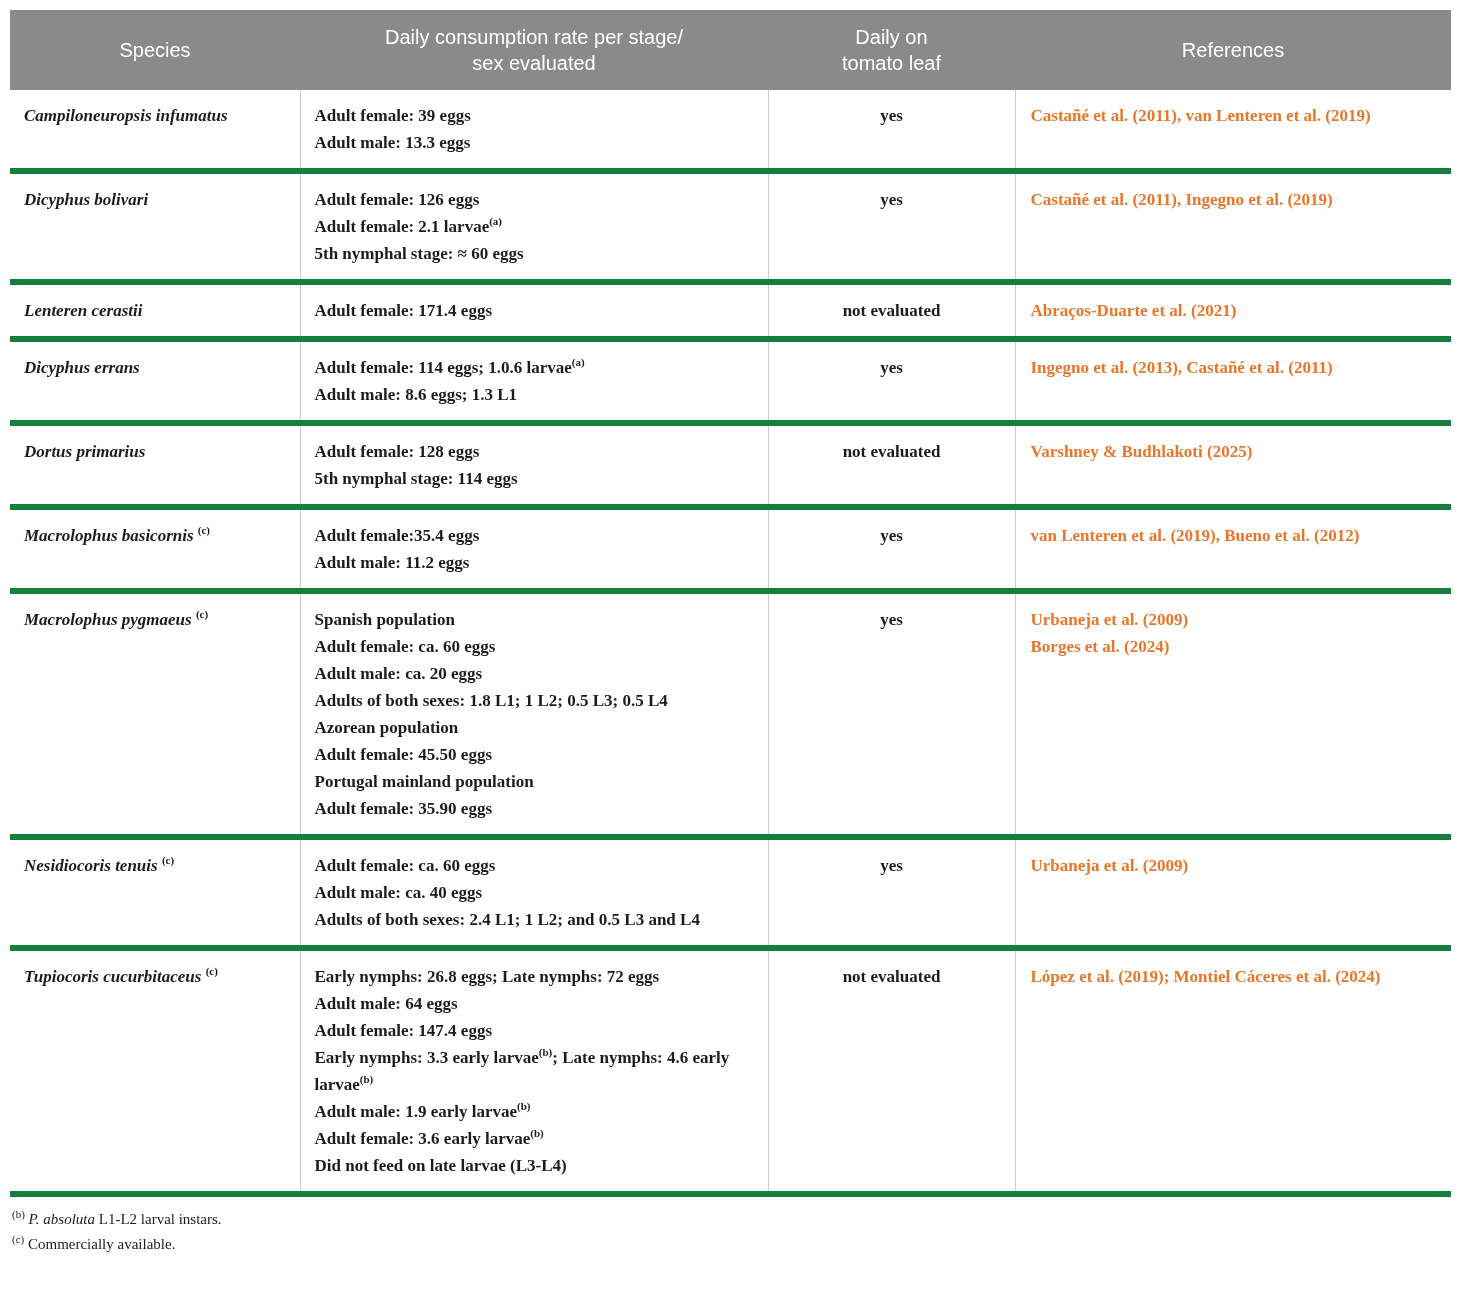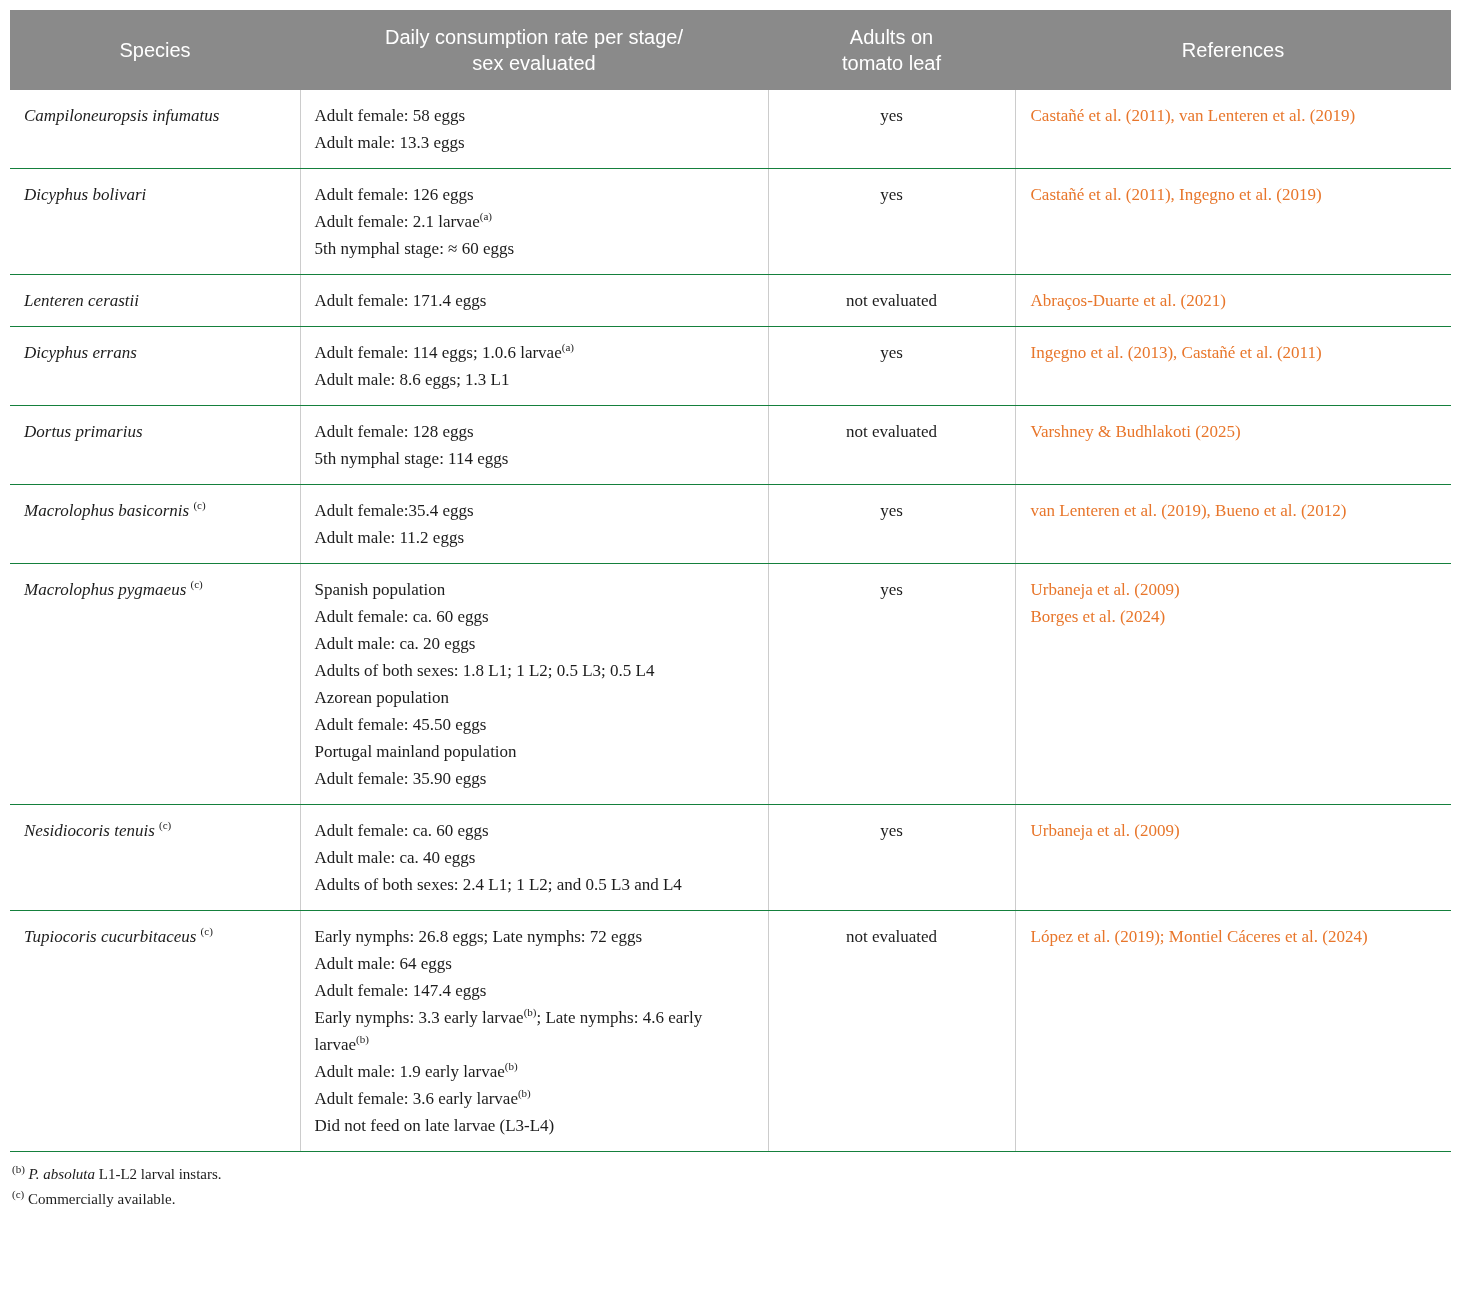--- a/index.html
+++ b/index.html
@@ -23,26 +23,27 @@
     font-family: "Liberation Sans", "DejaVu Sans", sans-serif;
     font-weight: 400;
     font-size: 20px;
     line-height: 26px;
     padding: 14px 8px;
     text-align: center;
     vertical-align: middle;
   }
 
   tbody td {
-    border-bottom: 1px solid #15803d;
+    border-bottom: 6px solid #15803d;
     border-right: 1px solid #cccccc;
     vertical-align: top;
     padding: 12px 14px;
     font-size: 17px;
     line-height: 27px;
+    font-weight: bold;
   }
   tbody td:last-child { border-right: none; }
 
   td.col-species i { font-style: italic; }
   td.col-damage { text-align: center; }
   td.col-refs { color: #e8762b; padding-left: 15px; }
 
   .ref-link { color: #e8762b; cursor: pointer; text-decoration: none; }
   .ref-sep { color: #e8762b; }
   .ref-line { white-space: normal; }
@@ -72,33 +73,33 @@
     <thead>
       <tr>
         <th>
           <div>Species</div>
         </th>
         <th>
           <div>Daily consumption rate per stage/</div>
           <div>sex evaluated</div>
         </th>
         <th>
-          <div>Adults on</div>
+          <div>Daily on</div>
           <div>tomato leaf</div>
         </th>
         <th>
           <div>References</div>
         </th>
       </tr>
     </thead>
     <tbody>
         <tr>
           <td class="col-species"><i>Campiloneuropsis infumatus</i></td>
           <td class="col-consumption">
-            <div class="cons-line">Adult female: 58 eggs</div>
+            <div class="cons-line">Adult female: 39 eggs</div>
             <div class="cons-line">Adult male: 13.3 eggs</div>
           </td>
           <td class="col-damage">yes</td>
           <td class="col-refs">
             <div class="ref-line"><span class="ref-link">Castañé et al. (2011)</span><span class="ref-sep">, </span><span class="ref-link">van Lenteren et al. (2019)</span></div>
           </td>
         </tr>
         <tr>
           <td class="col-species"><i>Dicyphus bolivari</i></td>
           <td class="col-consumption">

